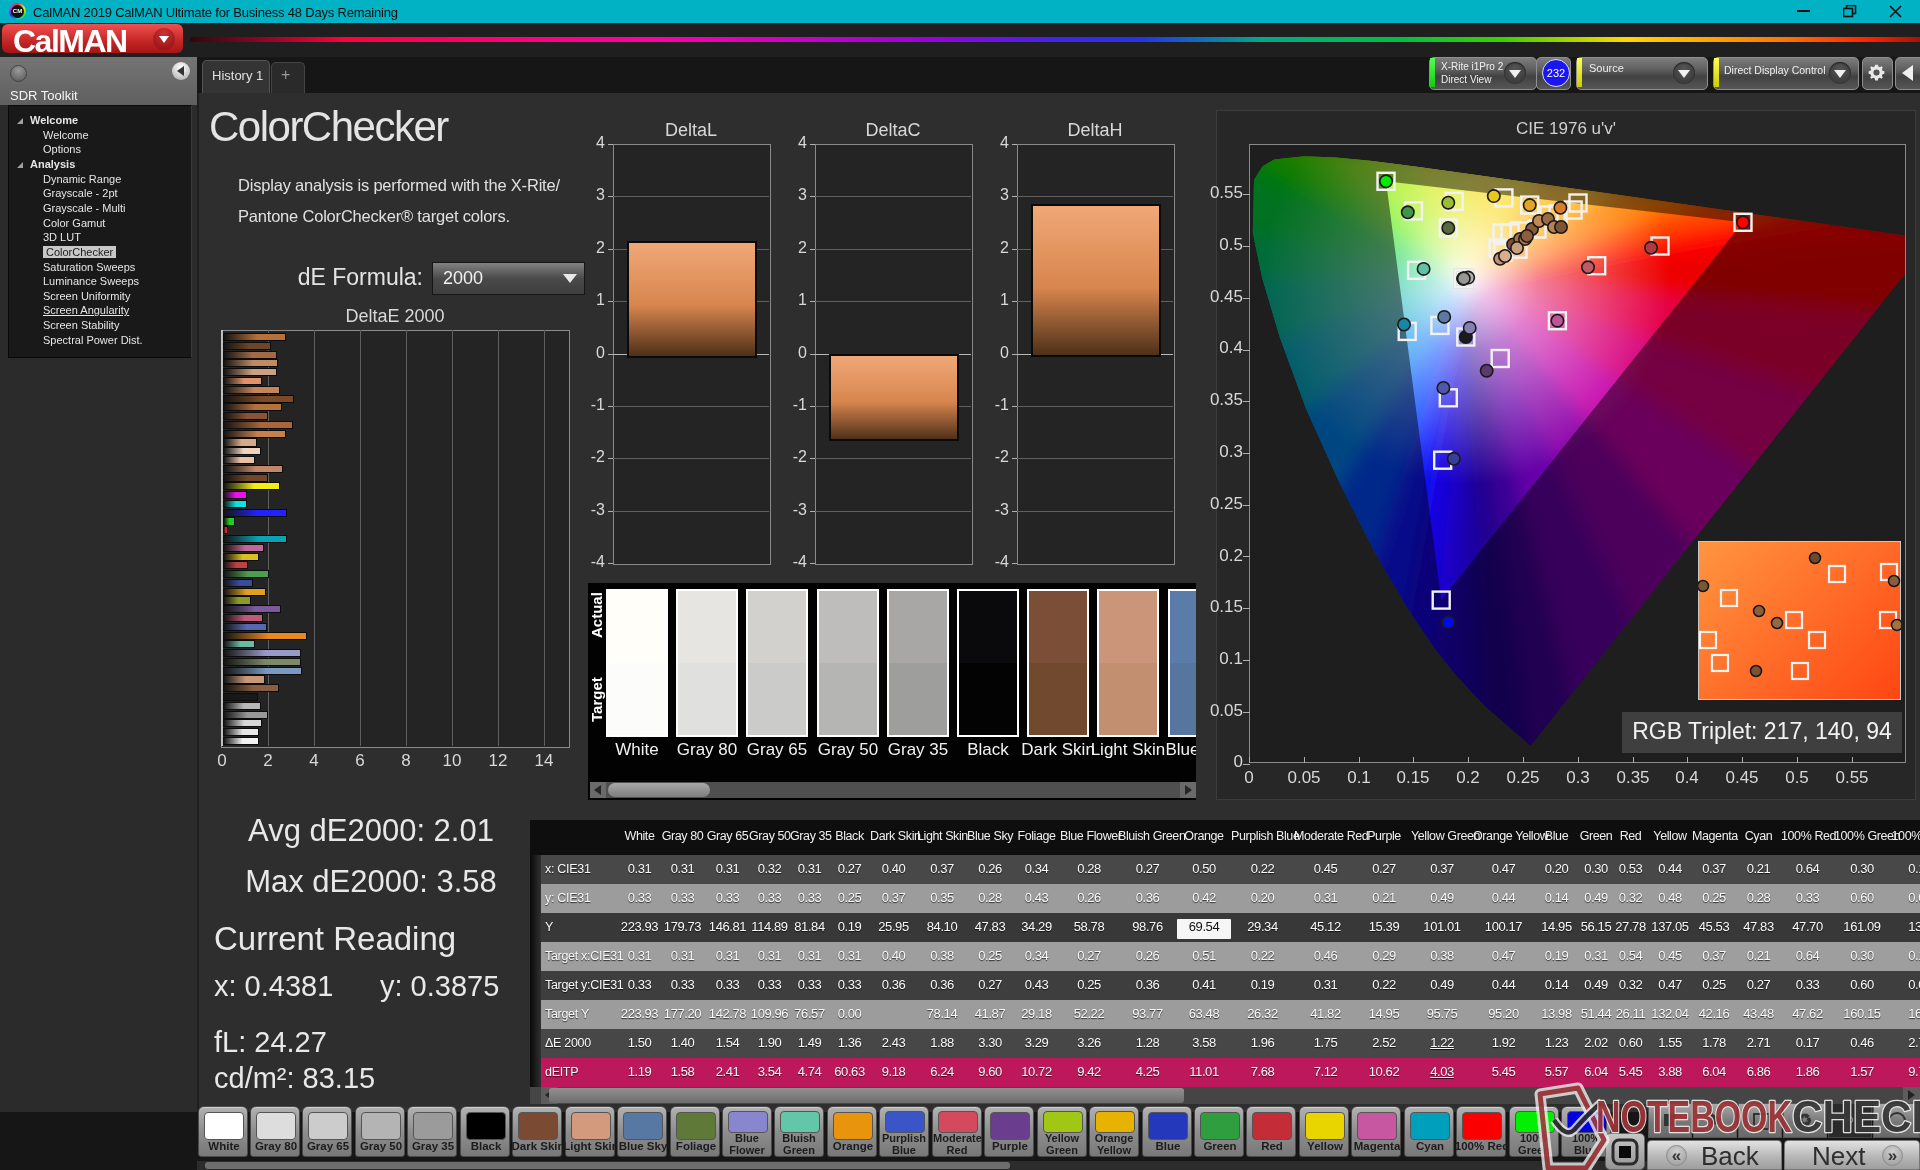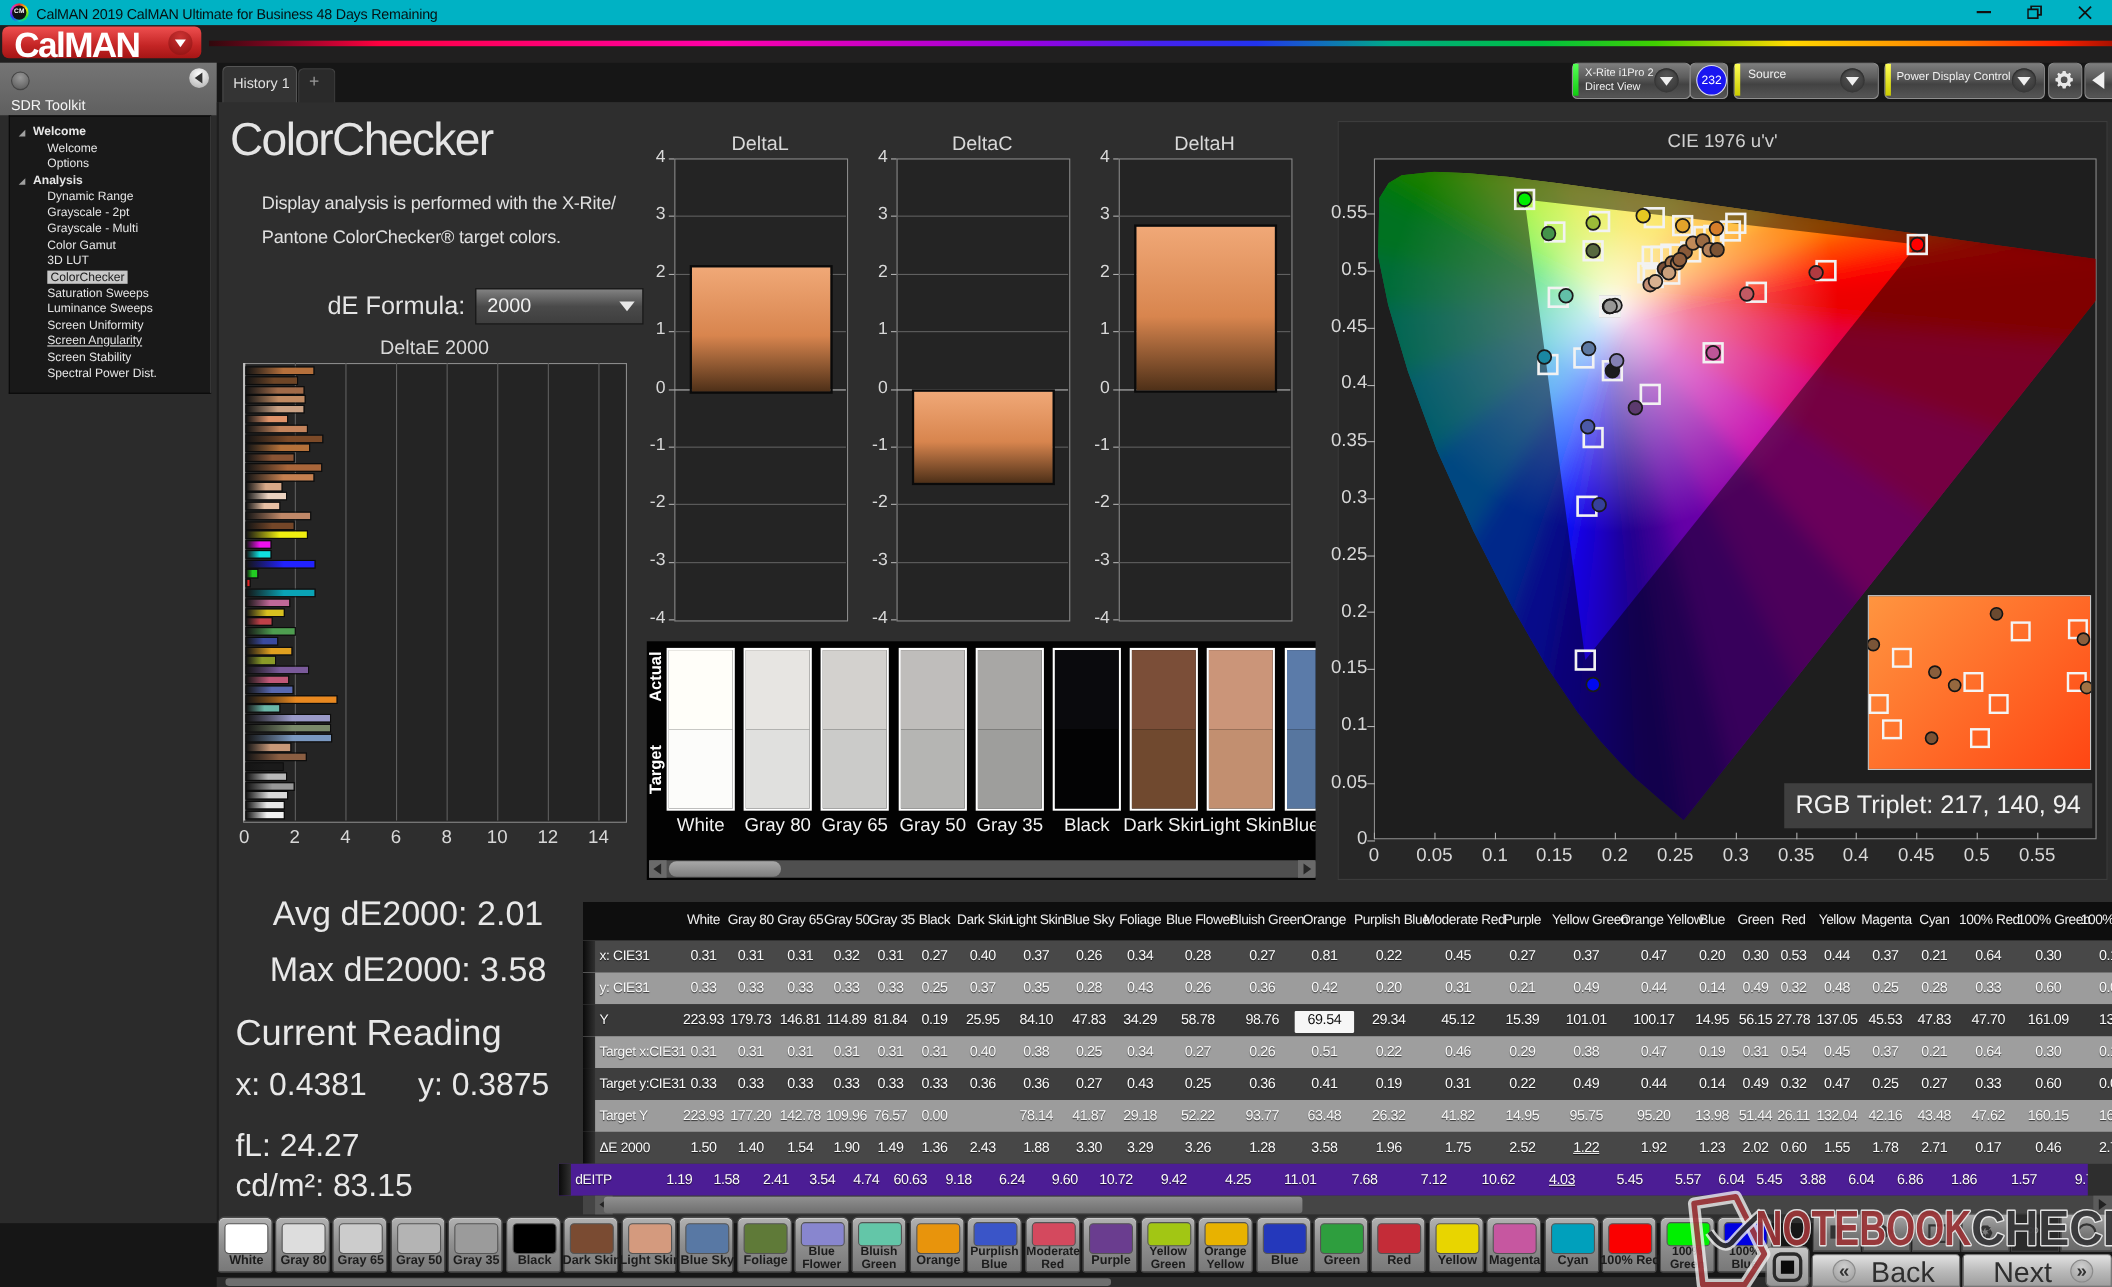--- a/index.html
+++ b/index.html
@@ -50,21 +50,21 @@
 <div class="abs" style="left:1441px;top:60px;font-size:10px;color:#f0f0f0;line-height:13px;white-space:nowrap">X-Rite i1Pro 2<br>Direct View</div>
 <div class="dropc" style="left:1504px;top:62px"></div>
 <div class="gbtn" style="left:1536px;top:57px;width:33px;height:31px"></div>
 <div class="abs" style="left:1542px;top:59px;width:26px;height:26px;border-radius:50%;background:#1a16f0;border:1.5px solid #dde;color:#fff;font-size:11px;text-align:center;line-height:26px">232</div>
 <div class="gbtn" style="left:1576px;top:57px;width:130px;height:31px"></div>
 <div class="abs" style="left:1577px;top:58px;width:5px;height:29px;background:linear-gradient(#ff5,#cc0)"></div>
 <div class="abs" style="left:1589px;top:62px;font-size:11px;color:#f0f0f0">Source</div>
 <div class="dropc" style="left:1673px;top:62px"></div>
 <div class="gbtn" style="left:1713px;top:57px;width:144px;height:31px"></div>
 <div class="abs" style="left:1714px;top:58px;width:5px;height:29px;background:linear-gradient(#ff5,#cc0)"></div>
-<div class="abs" style="left:1724px;top:64px;font-size:10.5px;color:#f0f0f0;white-space:nowrap">Power Display Control</div>
+<div class="abs" style="left:1724px;top:64px;font-size:10.5px;color:#f0f0f0;white-space:nowrap">Direct Display Control</div>
 <div class="dropc" style="left:1829px;top:62px"></div>
 <div class="gbtn" style="left:1862px;top:57px;width:29px;height:31px"></div>
 <svg class="abs" style="left:1866px;top:62px" width="21" height="21" viewBox="0 0 24 24">
     <path fill="#e8e8e8" d="M12 8.5a3.5 3.5 0 100 7 3.5 3.5 0 000-7zm9 5l-2.2.6a7 7 0 01-.7 1.7l1.1 2-1.4 1.4-2-1.1a7 7 0 01-1.7.7L13.5 21h-3l-.6-2.2a7 7 0 01-1.7-.7l-2 1.1-1.4-1.4 1.1-2a7 7 0 01-.7-1.7L3 13.5v-3l2.2-.6a7 7 0 01.7-1.7l-1.1-2 1.4-1.4 2 1.1a7 7 0 011.7-.7L10.5 3h3l.6 2.2a7 7 0 011.7.7l2-1.1 1.4 1.4-1.1 2a7 7 0 01.7 1.7l2.2.6z"></path>
     <circle cx="12" cy="12" r="3" fill="#555"></circle>
   </svg>
 <div class="gbtn" style="left:1895px;top:57px;width:29px;height:31px"></div>
 <div class="abs" style="left:1902px;top:65px;width:0;height:0;border-top:8px solid transparent;border-bottom:8px solid transparent;border-right:11px solid #f0f0f0"></div>
 
 <div class="abs" style="left:0;top:57px;width:197px;height:48px;background:linear-gradient(#757575,#5f5f5f)"></div>
@@ -566,21 +566,21 @@
 <div class="td" style="left:176px;width:43px;">0.31</div>
 <div class="td" style="left:219px;width:41px;">0.32</div>
 <div class="td" style="left:260px;width:39px;">0.31</div>
 <div class="td" style="left:299px;width:41px;">0.27</div>
 <div class="td" style="left:340px;width:47px;">0.40</div>
 <div class="td" style="left:387px;width:50px;">0.37</div>
 <div class="td" style="left:437px;width:46px;">0.26</div>
 <div class="td" style="left:483px;width:47px;">0.34</div>
 <div class="td" style="left:530px;width:58px;">0.28</div>
 <div class="td" style="left:588px;width:59px;">0.27</div>
-<div class="td" style="left:647px;width:54px;">0.81</div>
+<div class="td" style="left:647px;width:54px;">0.50</div>
 <div class="td" style="left:701px;width:63px;">0.22</div>
 <div class="td" style="left:764px;width:63px;">0.45</div>
 <div class="td" style="left:827px;width:54px;">0.27</div>
 <div class="td" style="left:881px;width:62px;">0.37</div>
 <div class="td" style="left:943px;width:61px;">0.47</div>
 <div class="td" style="left:1004px;width:45px;">0.20</div>
 <div class="td" style="left:1049px;width:34px;">0.30</div>
 <div class="td" style="left:1083px;width:35px;text-align:center;">0.53</div>
 <div class="td" style="left:1118px;width:44px;">0.44</div>
 <div class="td" style="left:1162px;width:44px;">0.37</div>
@@ -768,21 +768,21 @@
 <div class="td" style="left:1004px;width:45px;">1.23</div>
 <div class="td" style="left:1049px;width:34px;">2.02</div>
 <div class="td" style="left:1083px;width:35px;">0.60</div>
 <div class="td" style="left:1118px;width:44px;">1.55</div>
 <div class="td" style="left:1162px;width:44px;">1.78</div>
 <div class="td" style="left:1206px;width:45px;">2.71</div>
 <div class="td" style="left:1251px;width:53px;">0.17</div>
 <div class="td" style="left:1304px;width:56px;">0.46</div>
 <div class="td" style="left:1360px;width:60px;">2.74</div>
 </div>
-<div style="position:absolute;left:508px;top:1058px;width:1390px;height:29px;background:#4c1d95;overflow:hidden">
+<div style="position:absolute;left:530px;top:1058px;width:1390px;height:29px;background:#be185d;overflow:hidden">
 <div style="position:absolute;left:0;top:0;width:11px;height:29px;background:linear-gradient(90deg,#0a0a0a,#303030)"></div>
 <div class="trl">dEITP</div>
 <div class="td" style="left:90px;width:39px;">1.19</div>
 <div class="td" style="left:129px;width:47px;">1.58</div>
 <div class="td" style="left:176px;width:43px;">2.41</div>
 <div class="td" style="left:219px;width:41px;">3.54</div>
 <div class="td" style="left:260px;width:39px;">4.74</div>
 <div class="td" style="left:299px;width:41px;">60.63</div>
 <div class="td" style="left:340px;width:47px;">9.18</div>
 <div class="td" style="left:387px;width:50px;">6.24</div>

